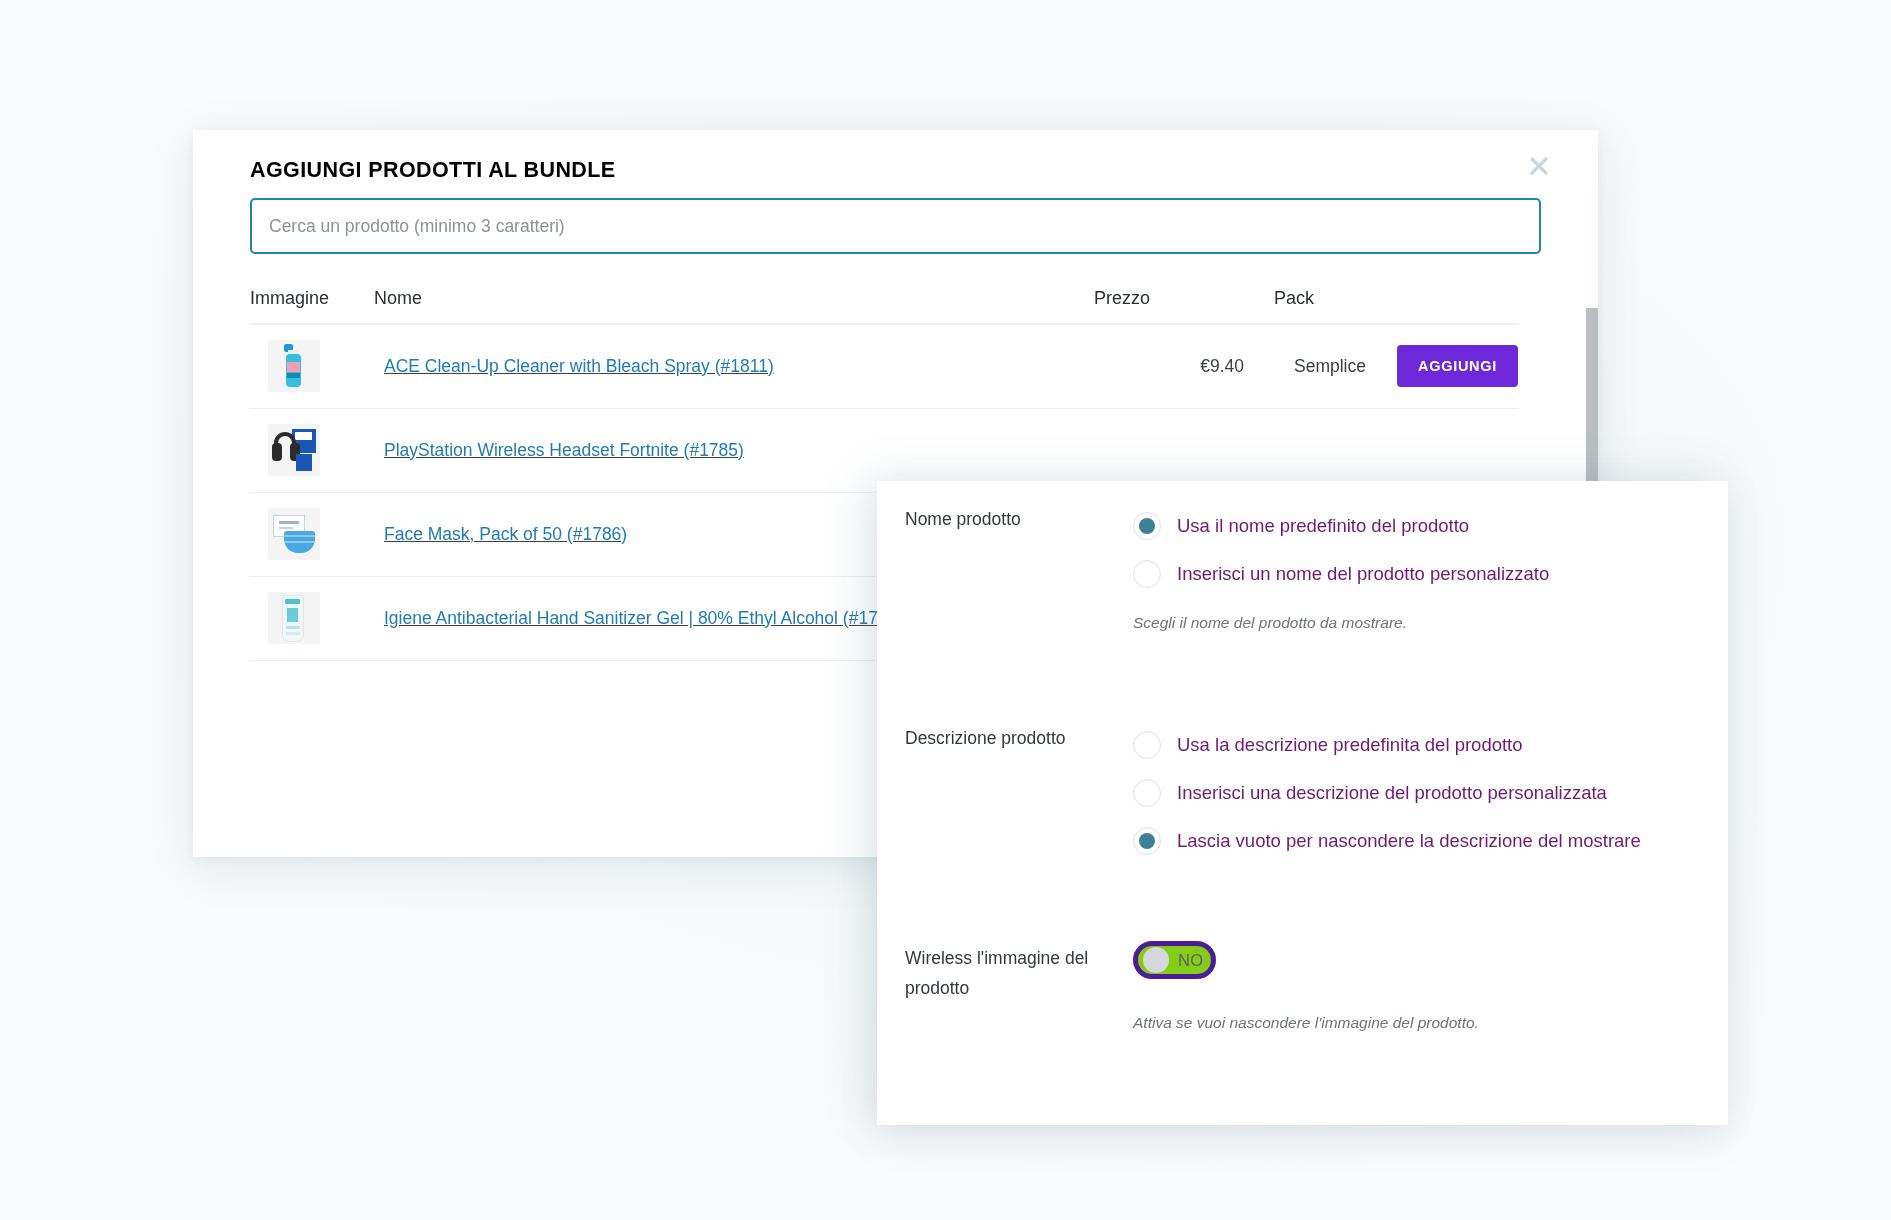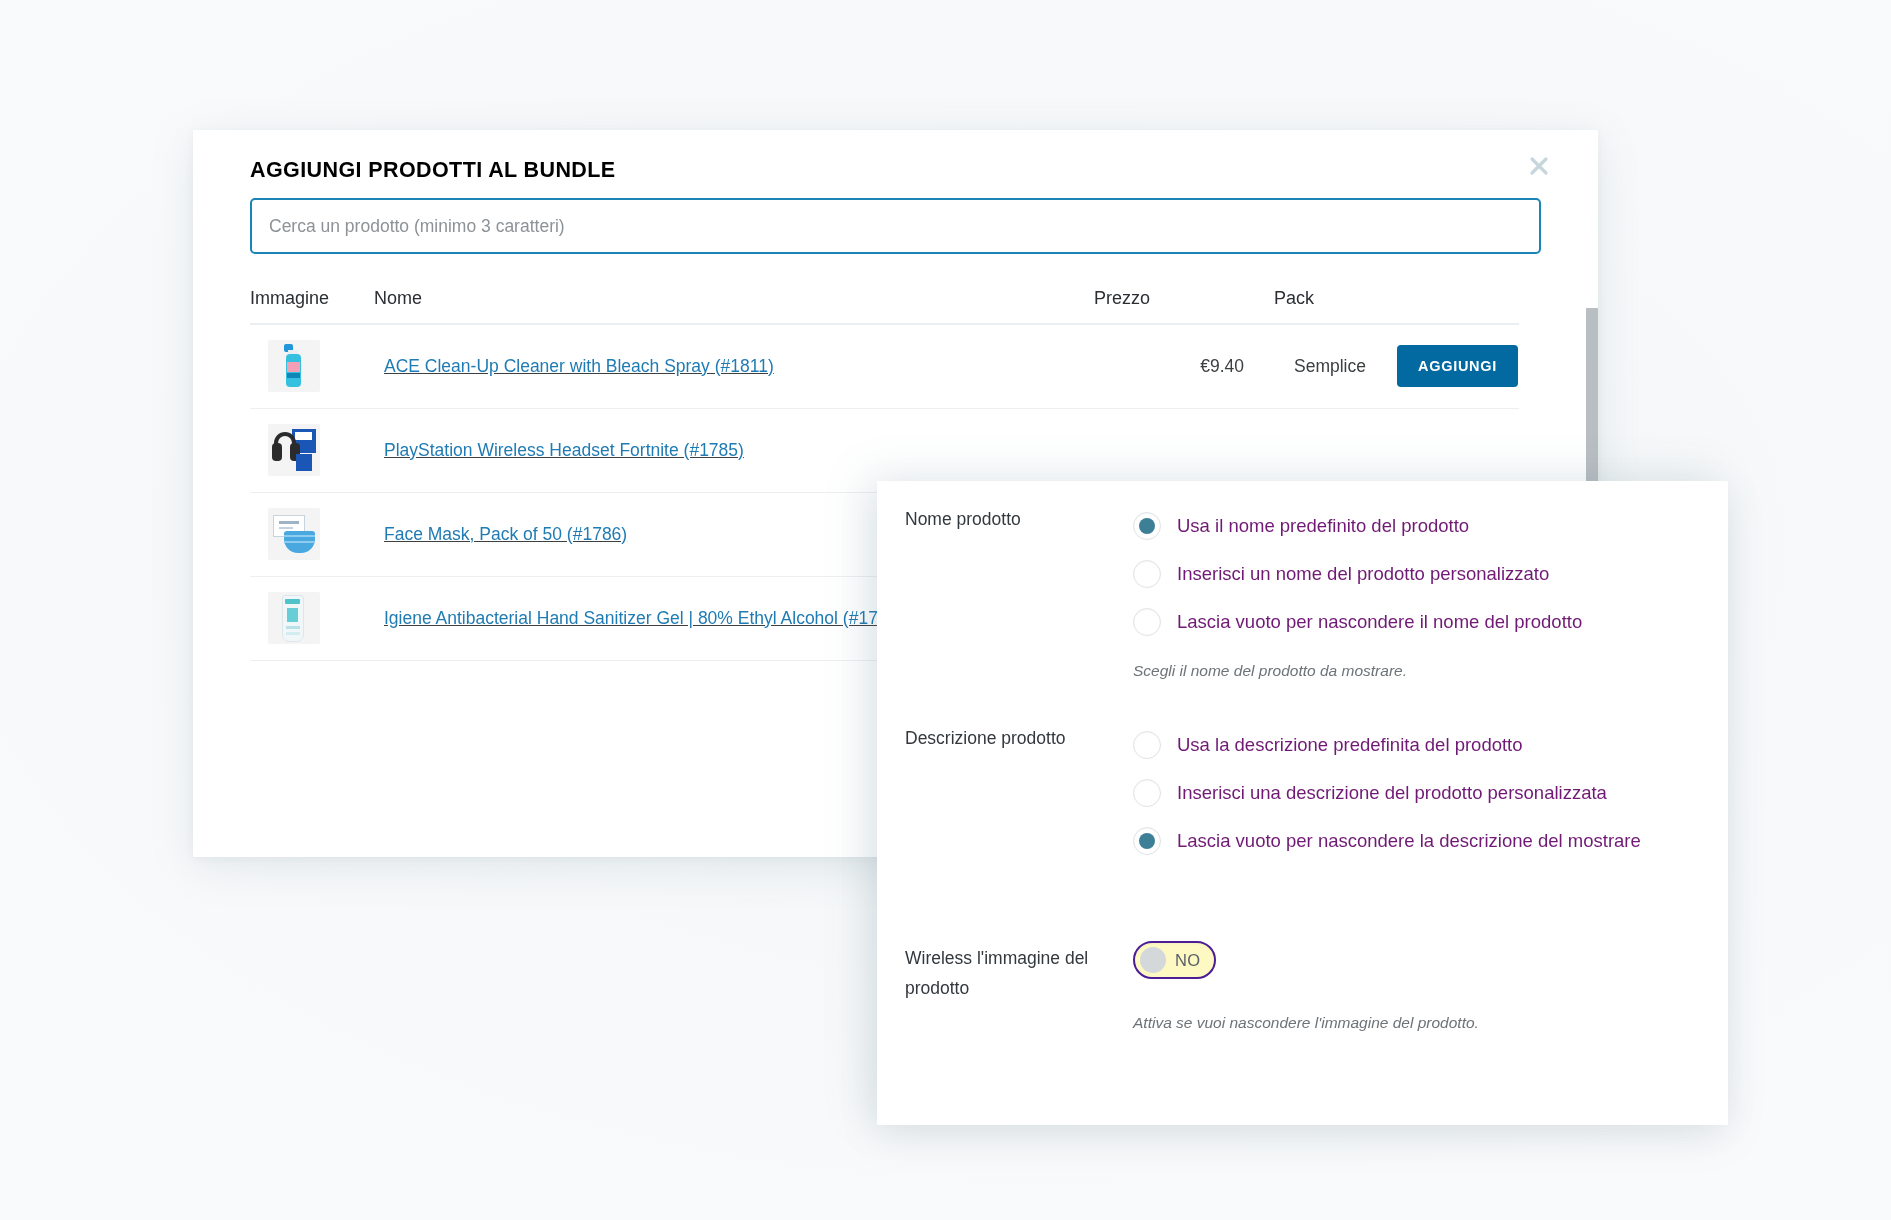--- a/index.html
+++ b/index.html
@@ -125,21 +125,21 @@
     display: block;
     position: relative;
     overflow: hidden;
   }
   .thumb .g { position: absolute; }
 
   .btn-add {
     position: absolute;
     right: 1px; top: 50%;
     transform: translateY(-50%);
-    background: #0369a1;
+    background: #6d28d9;
     color: #fff;
     border: none;
     border-radius: 4px;
     font-size: 14.5px;
     font-weight: 700;
     letter-spacing: 0.7px;
     padding: 13px 21px;
     cursor: pointer;
     font-family: "Liberation Sans", "DejaVu Sans", sans-serif;
   }
@@ -245,22 +245,22 @@
     font-style: italic;
     font-size: 15.5px;
     color: #6d7378;
     margin-top: 16px;
   }
 
   
   .toggle {
     width: 83px; height: 38px;
     border-radius: 19px;
-    border: 2px solid #4c1d95;
-    background: #fef9c3;
+    border: 5px solid #4c1d95;
+    background: #84cc16;
     display: flex;
     align-items: center;
     padding: 0 5px;
     cursor: pointer;
     box-shadow: inset 0 1px 2px rgba(0,0,0,0.035);
   }
   .toggle .knob {
     width: 26px; height: 26px;
     border-radius: 50%;
     background: #d4d8da;
@@ -407,26 +407,20 @@
             <span class="dot"></span>
           </span>
         <span class="radio-text">Usa il nome predefinito del prodotto</span>
       </div>
       <div class="radio-line">
         <span class="radio">
             <span class="dot"></span>
           </span>
         <span class="radio-text">Inserisci un nome del prodotto personalizzato</span>
       </div>
-      <div class="radio-line">
-        <span class="radio">
-            <span class="dot"></span>
-          </span>
-        <span class="radio-text">Lascia vuoto per nascondere il nome del prodotto</span>
-      </div>
       <div class="help-text">Scegli il nome del prodotto da mostrare.</div>
     </div>
   </div>
 
   <div class="field-row" style="left:28px; top:240px; width:800px;">
     <div class="field-label">Descrizione prodotto</div>
     <div class="field-control">
       <div class="radio-line">
         <span class="radio">
             <span class="dot"></span>

